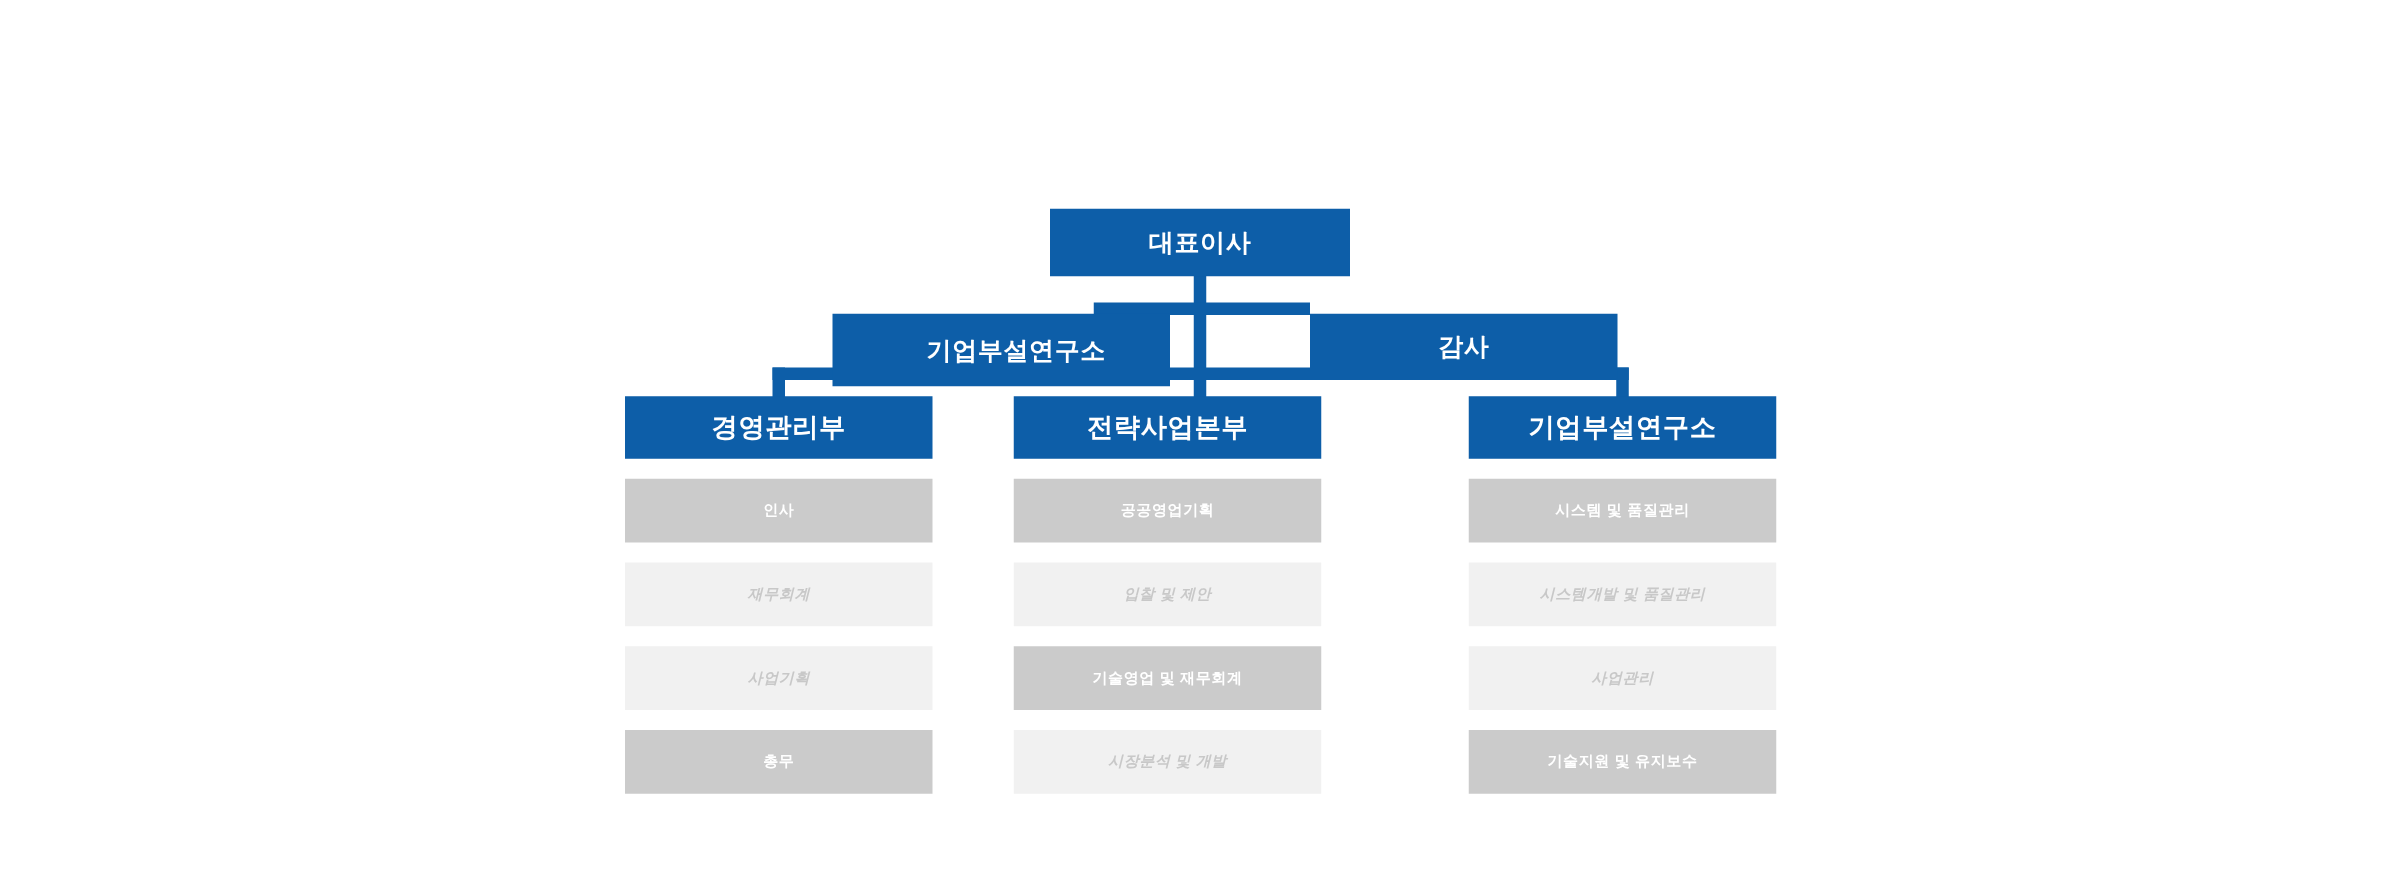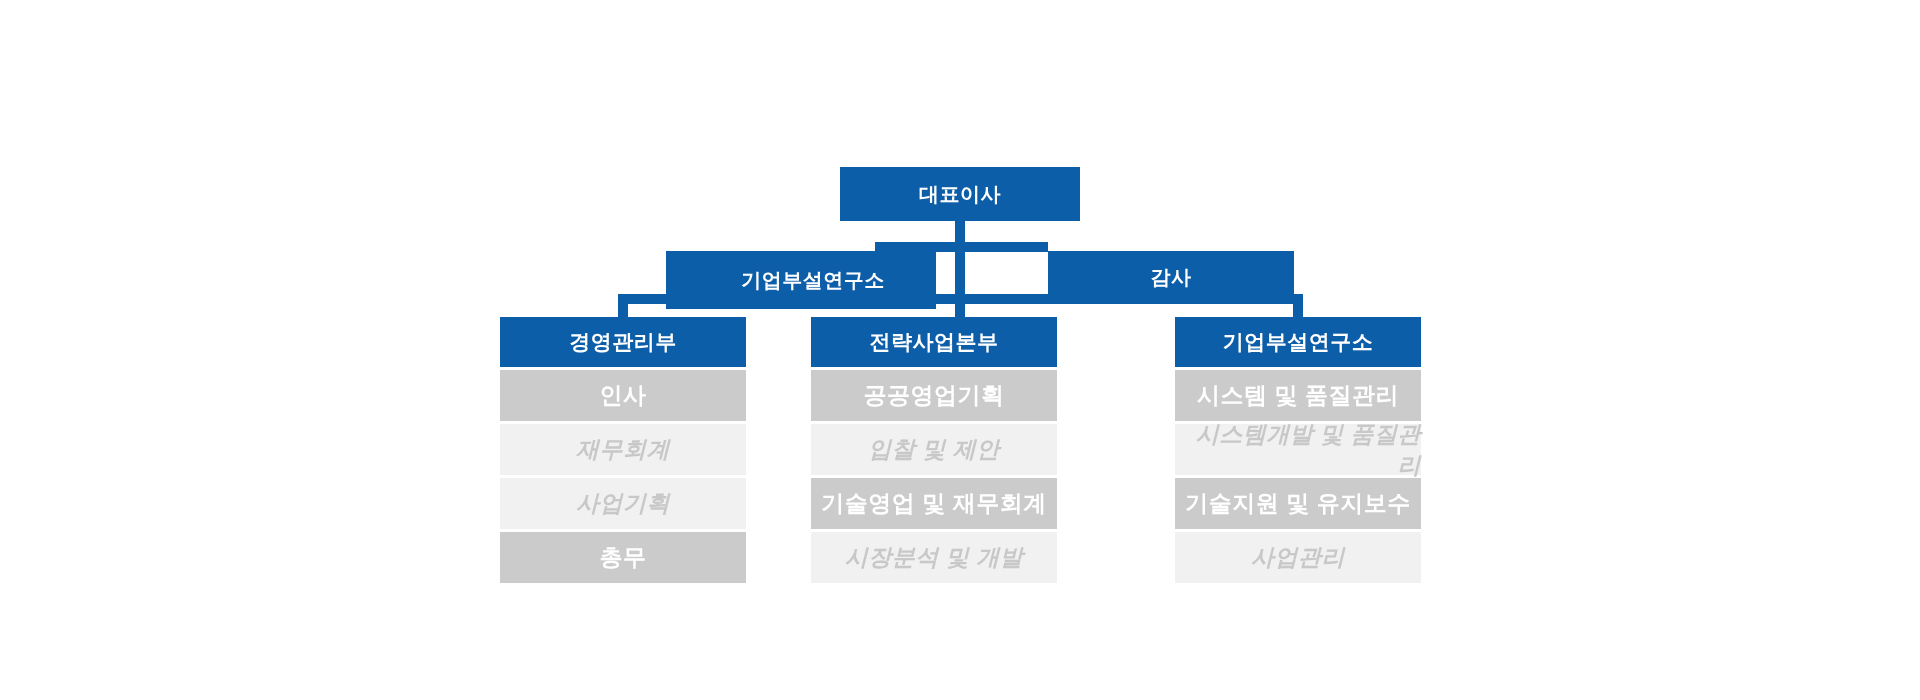--- a/index.html
+++ b/index.html
@@ -53,26 +53,26 @@
     display:flex;
     align-items:center;
     justify-content:center;
     font-weight:bold;
     font-size:21px;
     letter-spacing:0.5px;
   }
   .row{
     width:100%;
     height:51px;
-    margin-top:3px;
+    margin-top:16px;
     display:flex;
     align-items:center;
     justify-content:center;
     font-weight:bold;
-    font-size:23px;
+    font-size:12px;
     letter-spacing:0.5px;
   }
   .row.dark{
     background:var(--row-dark);
     color:var(--box-text);
   }
   .row.light{
     background:var(--row-light);
     color:var(--row-light-text);
     font-style:italic;
@@ -139,21 +139,21 @@
   <div class="column" style="left:1175px;">
     <div class="header">
       <span>기업부설연구소</span>
     </div>
     <div class="row dark">
       <span>시스템 및 품질관리</span>
     </div>
     <div class="row light">
       <span>시스템개발 및 품질관리</span>
     </div>
+    <div class="row light">
+      <span>사업관리</span>
+    </div>
     <div class="row dark">
       <span>기술지원 및 유지보수</span>
-    </div>
-    <div class="row light">
-      <span>사업관리</span>
     </div>
   </div>
 
 </div>
 
 </body></html>

